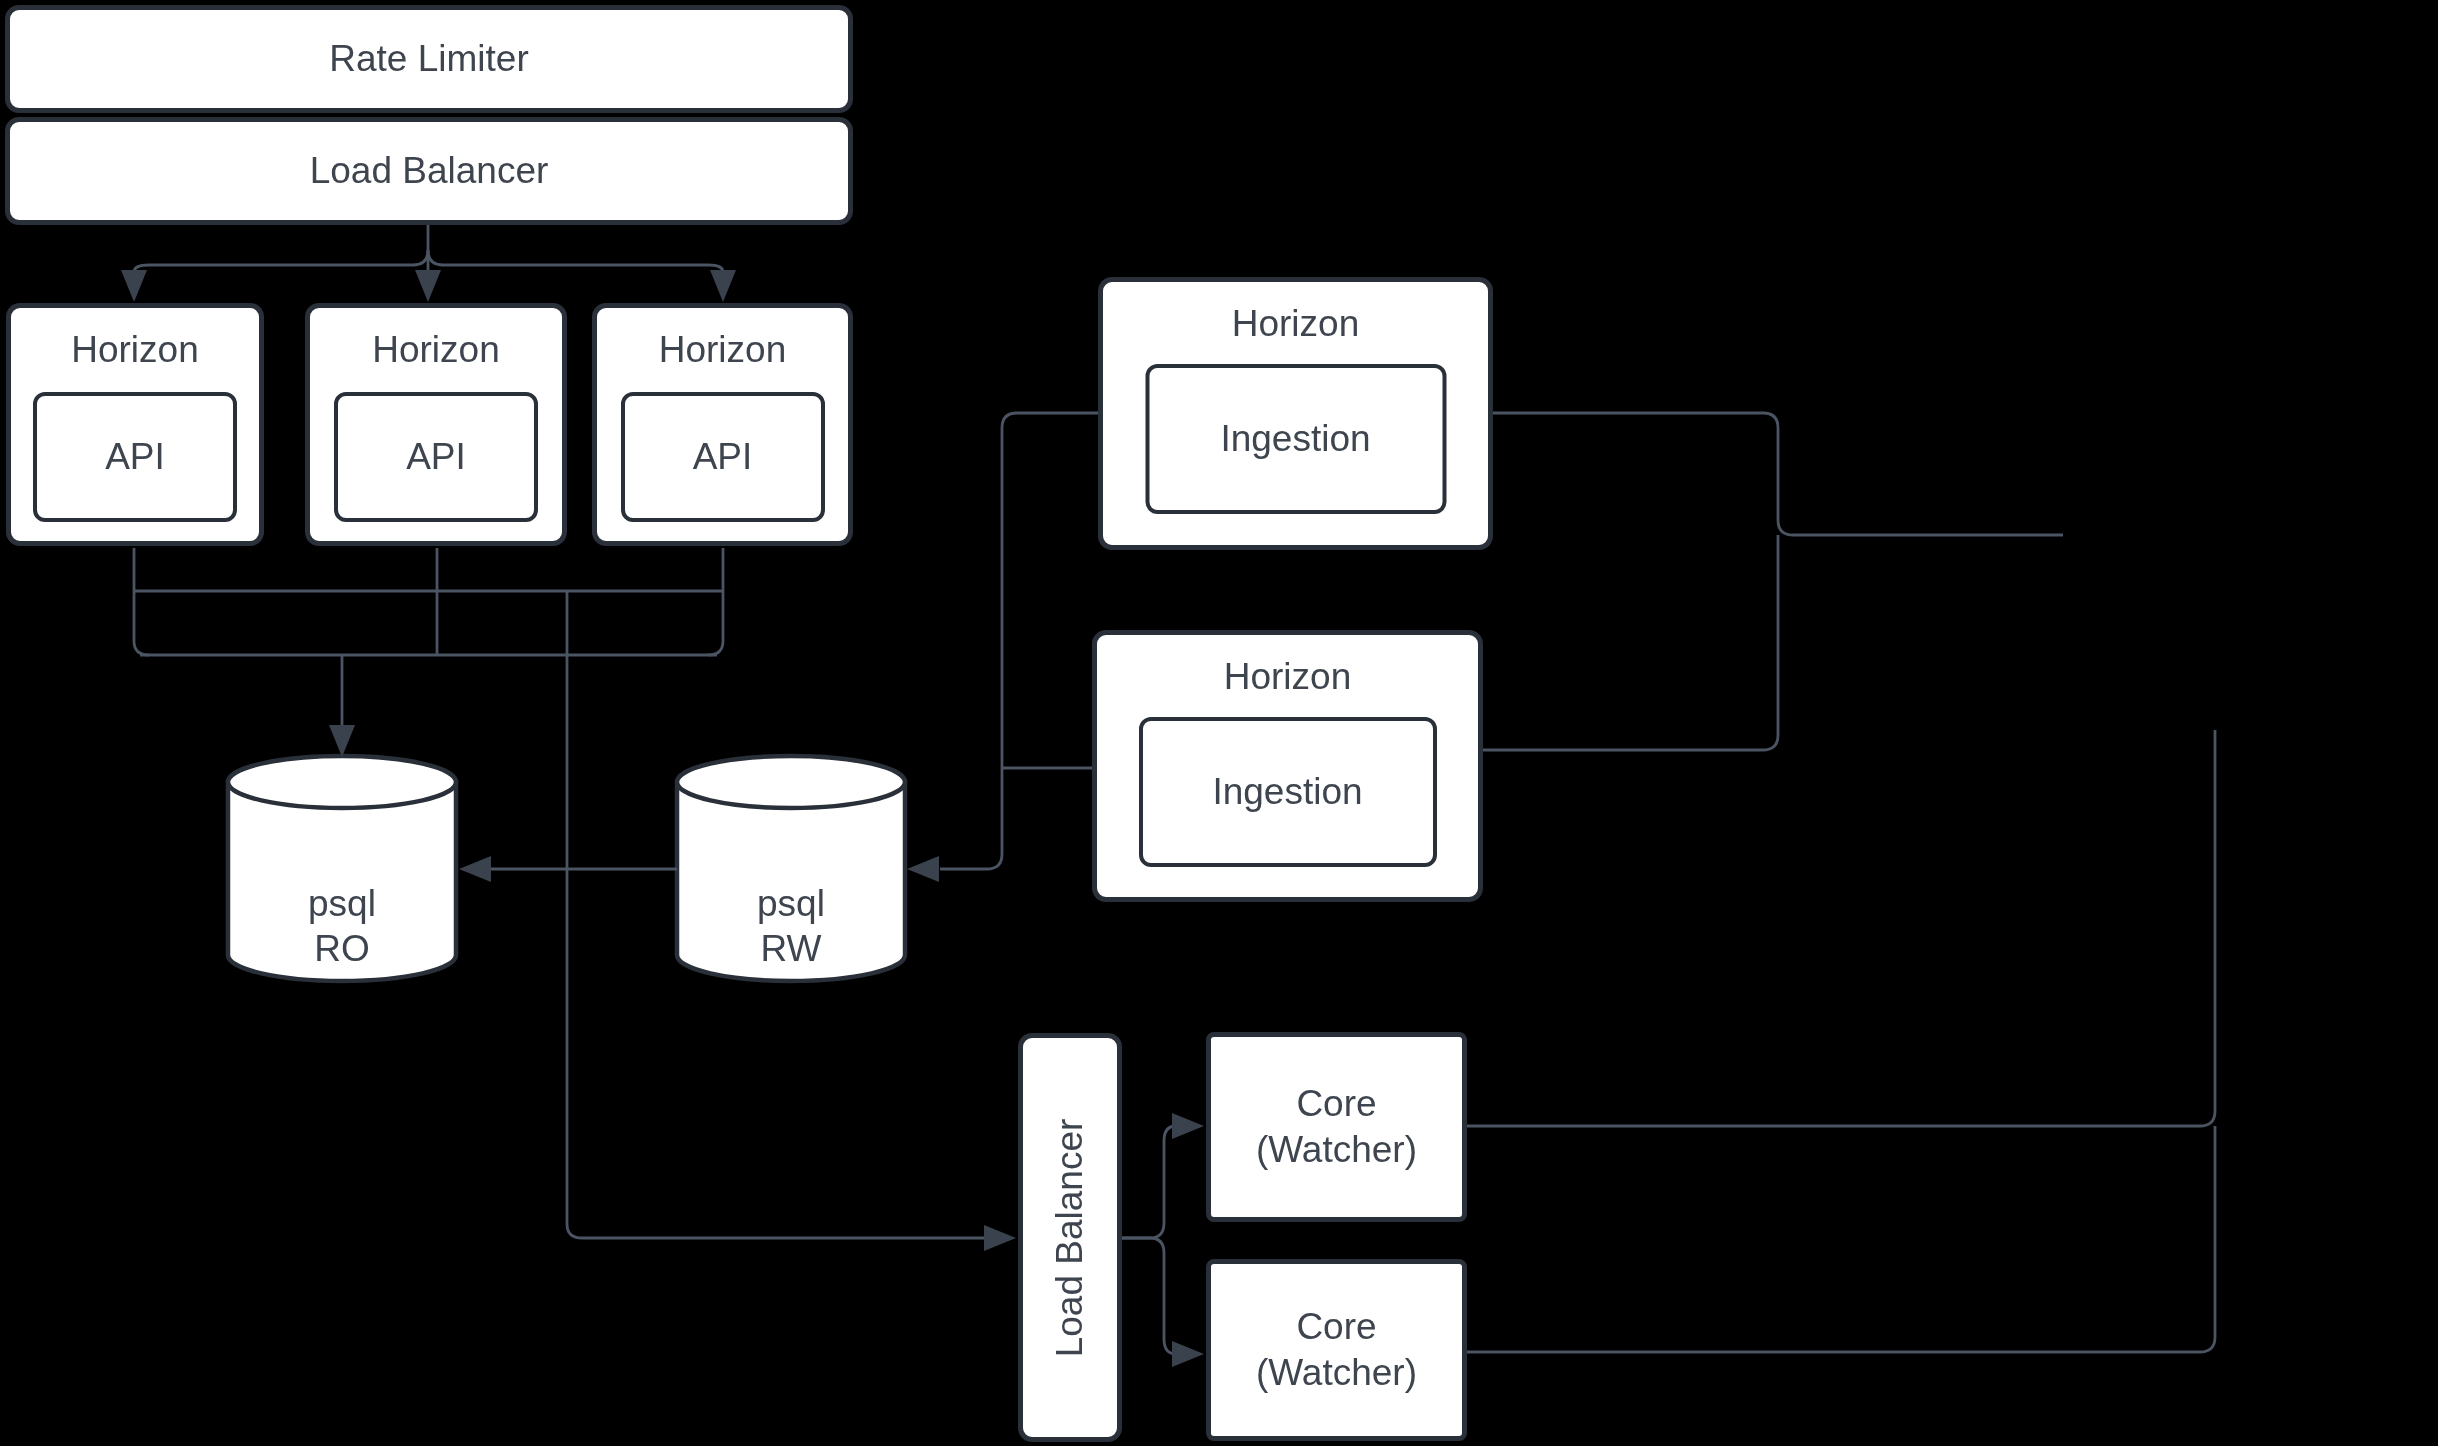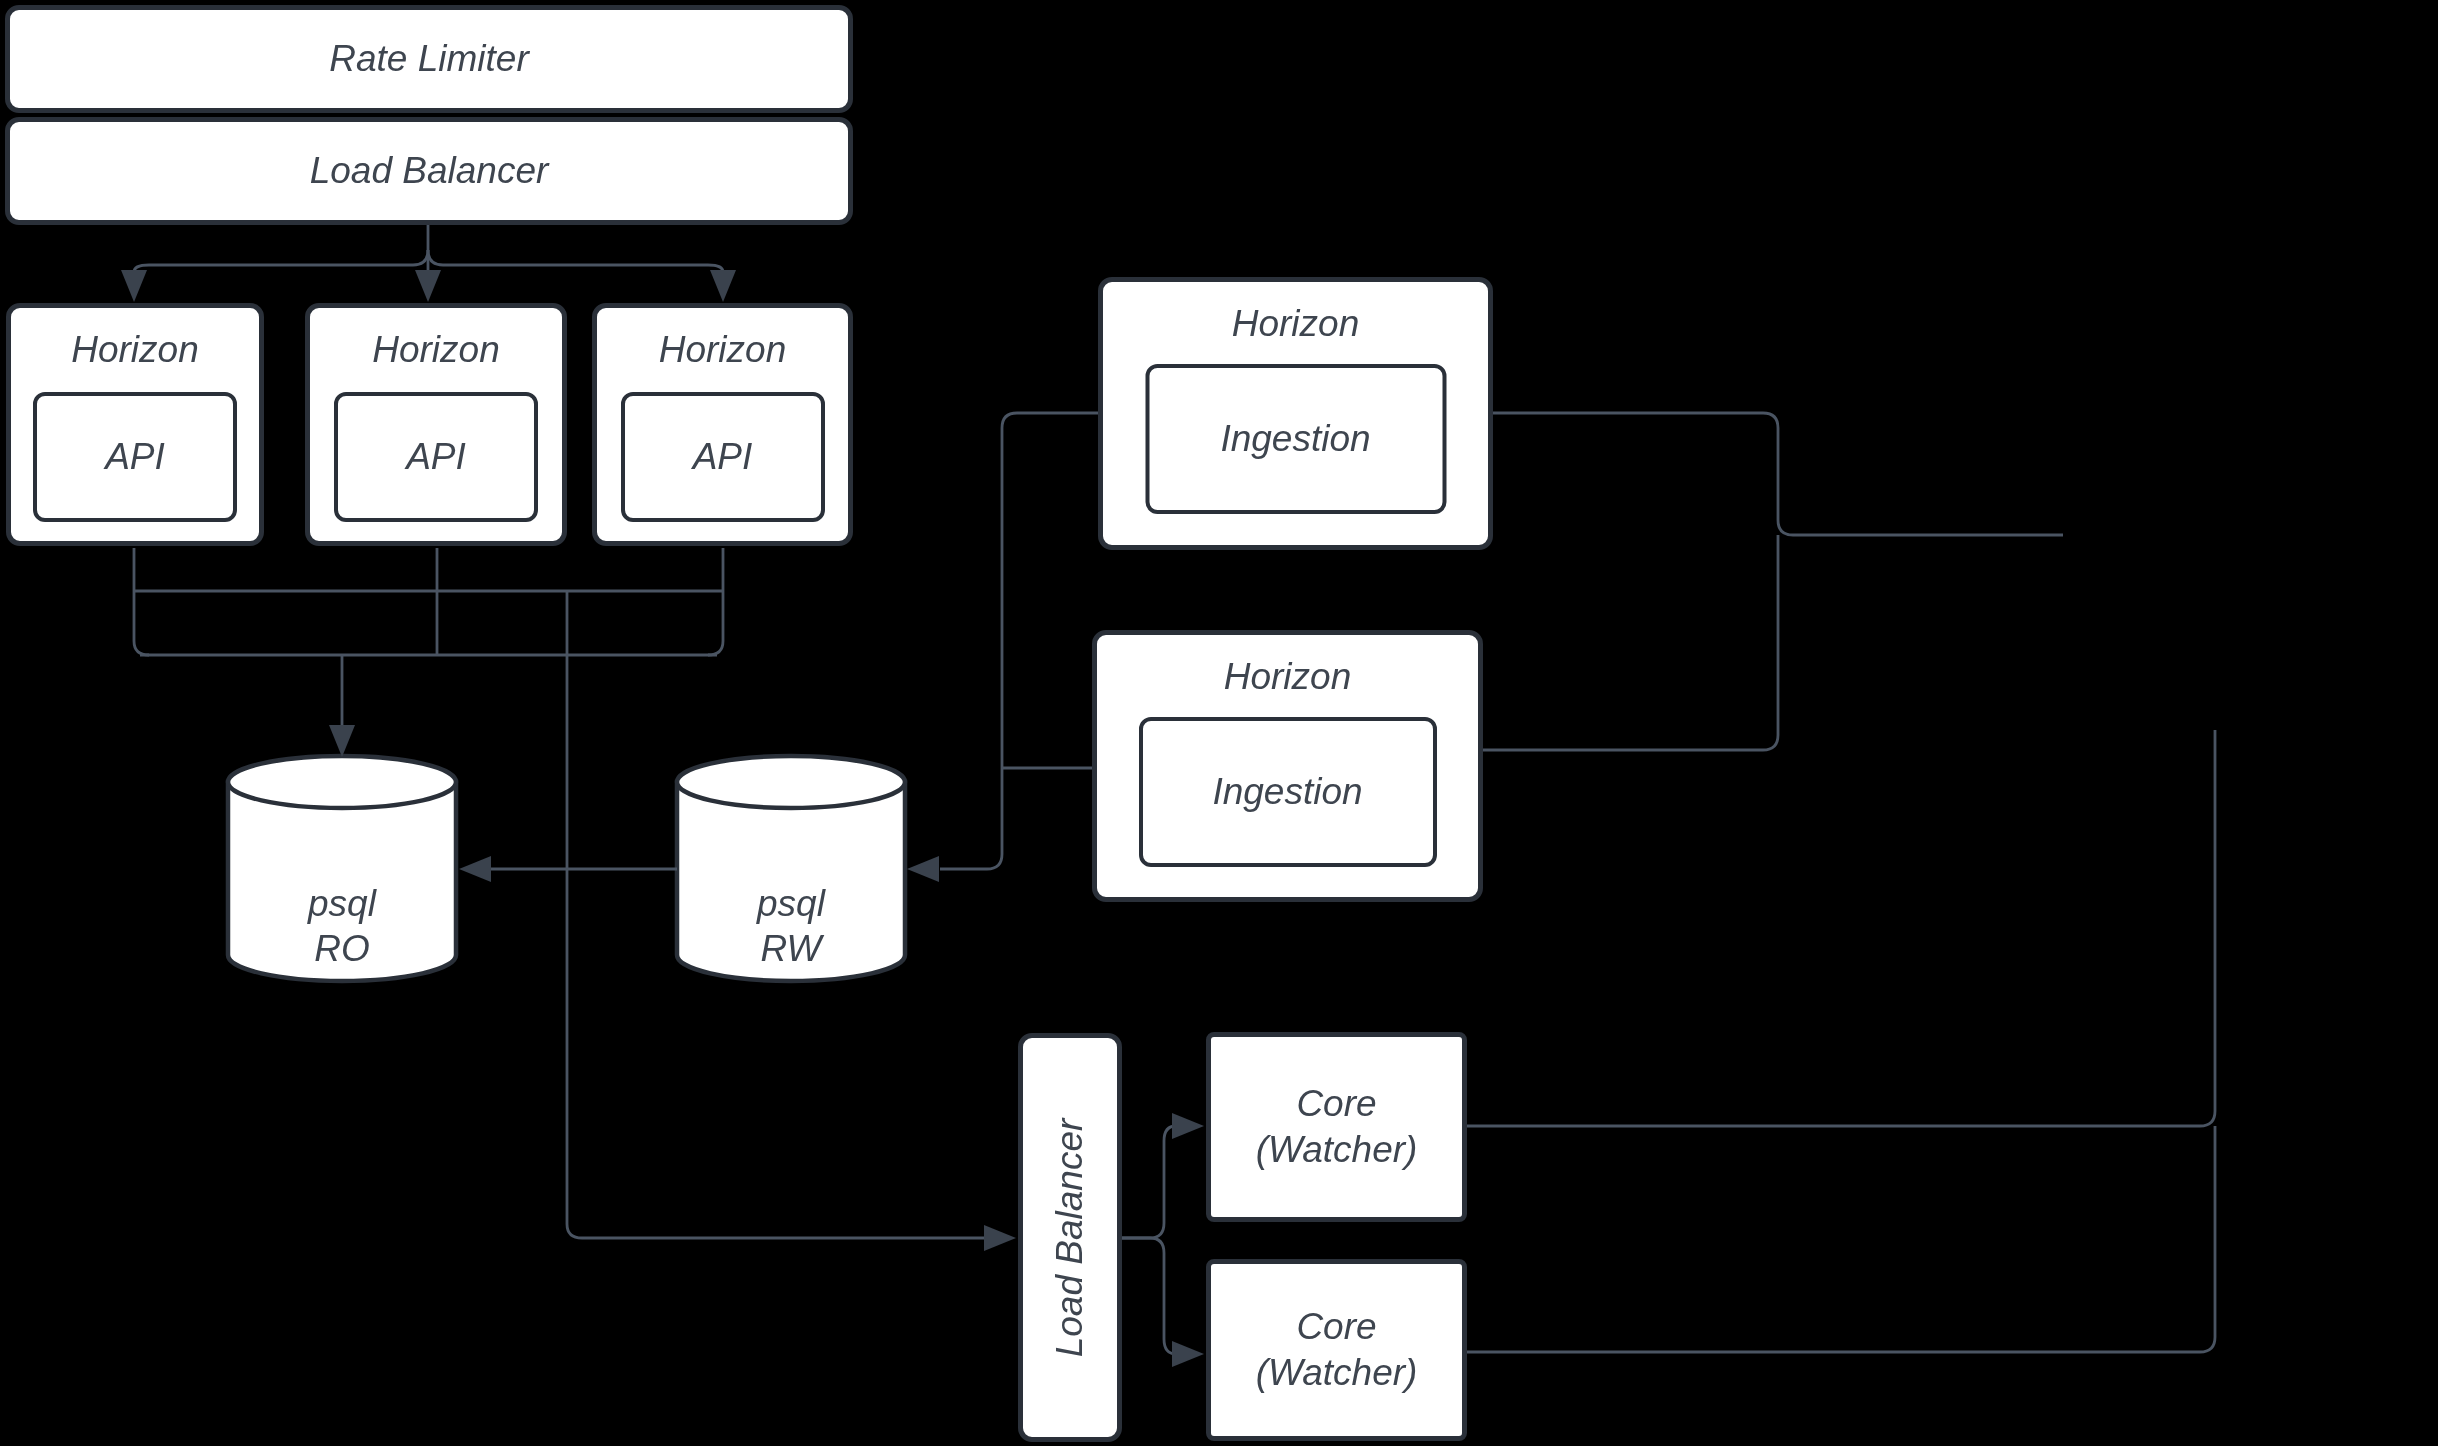--- a/index.html
+++ b/index.html
@@ -1,21 +1,21 @@
 <!DOCTYPE html>
 <html style="--background: #000000; --node-fill: #ffffff; --node-border: #2a3039; --edge: #4a5462; --arrow: #3a424d; --text: #3e454f; --network-text: #3d444e;"><head>
 <meta charset="utf-8">
 <style>
   :root{
     --background:#000; --node-fill:#fff; --node-border:#2a3039;
     --edge:#4a5462; --arrow:#3a424d; --text:#3e454f; --network-text:#3d444e;
   }
   html,body{margin:0;padding:0;background:var(--background);}
   #canvas{position:relative;width:2236px;height:1446px;background:var(--background);
-    font-family:"Liberation Sans","DejaVu Sans",sans-serif;color:var(--text);overflow:hidden;font-style:italic;}
+    font-family:"Liberation Sans","DejaVu Sans",sans-serif;color:var(--text);overflow:hidden;}
   svg#edges{position:absolute;left:0;top:0;}
   .edge{stroke:var(--edge);stroke-width:2.8;fill:none;stroke-linejoin:round;}
   .arrowhead{fill:var(--arrow);stroke:none;}
   .cyl{fill:var(--node-fill);stroke:var(--node-border);stroke-width:4.5;}
   .node{position:absolute;background:var(--node-fill);border:5px solid var(--node-border);
     border-radius:14px;box-sizing:border-box;}
   .label-center{display:flex;align-items:center;justify-content:center;
     font-size:37px;line-height:46px;text-align:center;color:var(--text);}
   .group-title{position:absolute;left:0;right:0;top:0;height:84px;display:flex;
     align-items:center;justify-content:center;font-size:37px;color:var(--text);}

